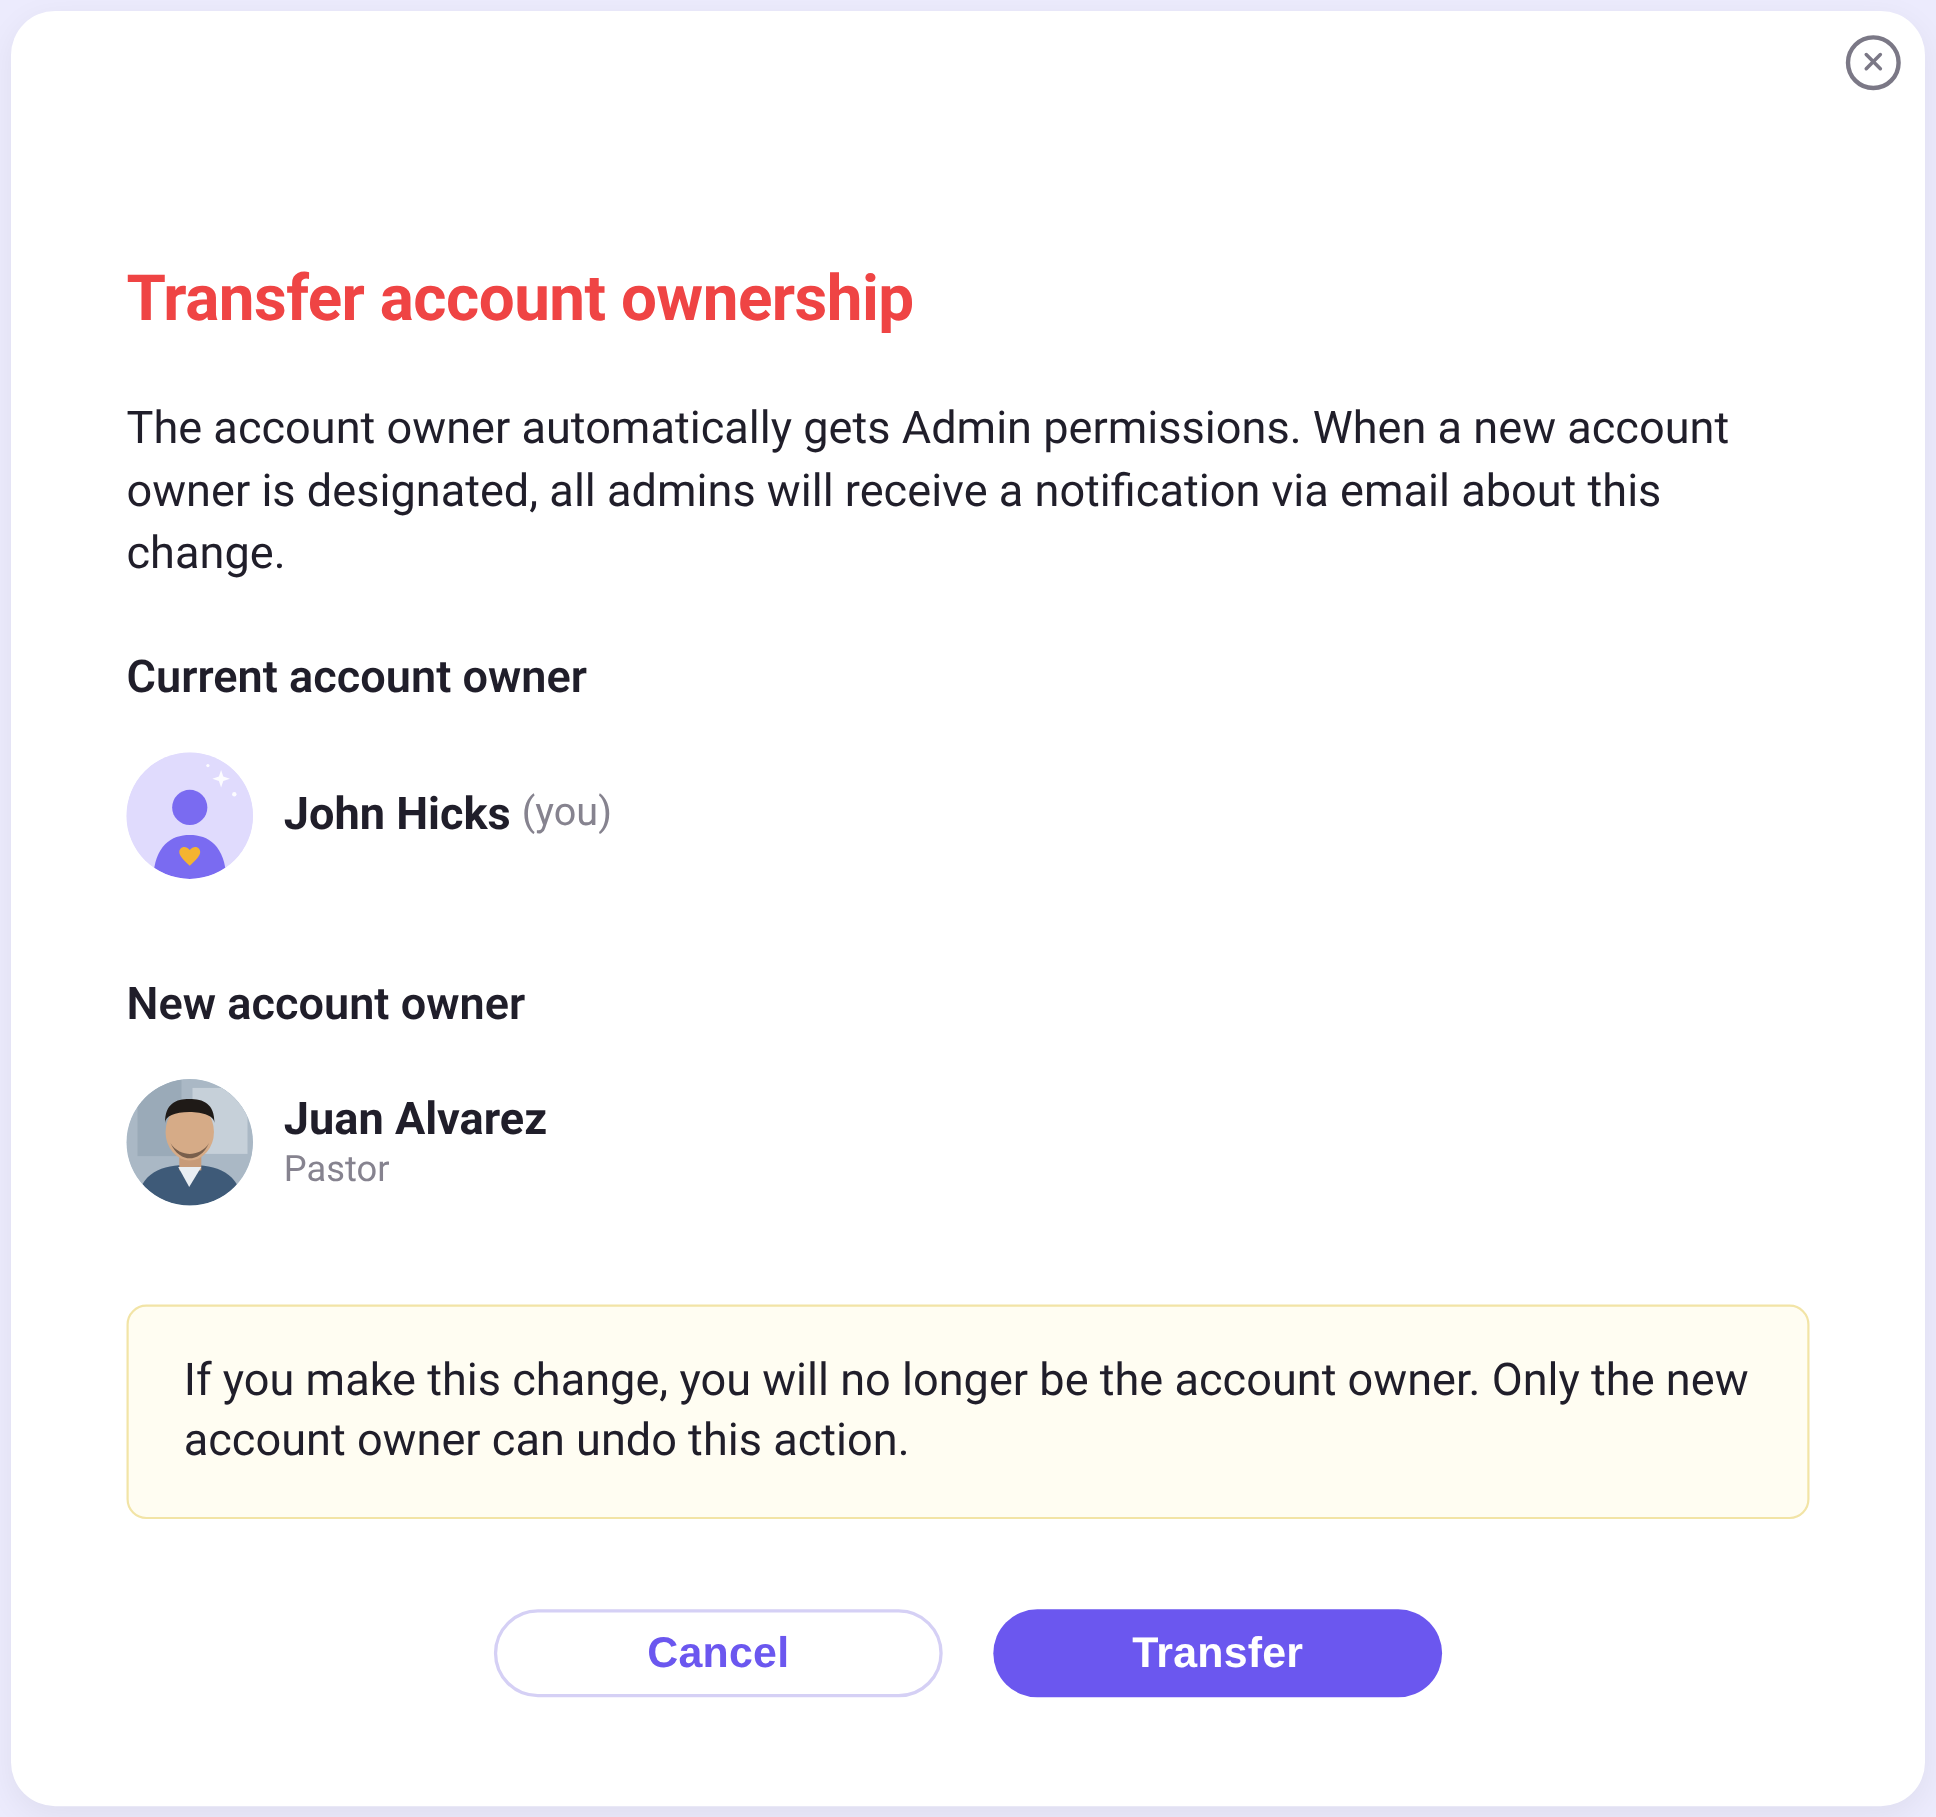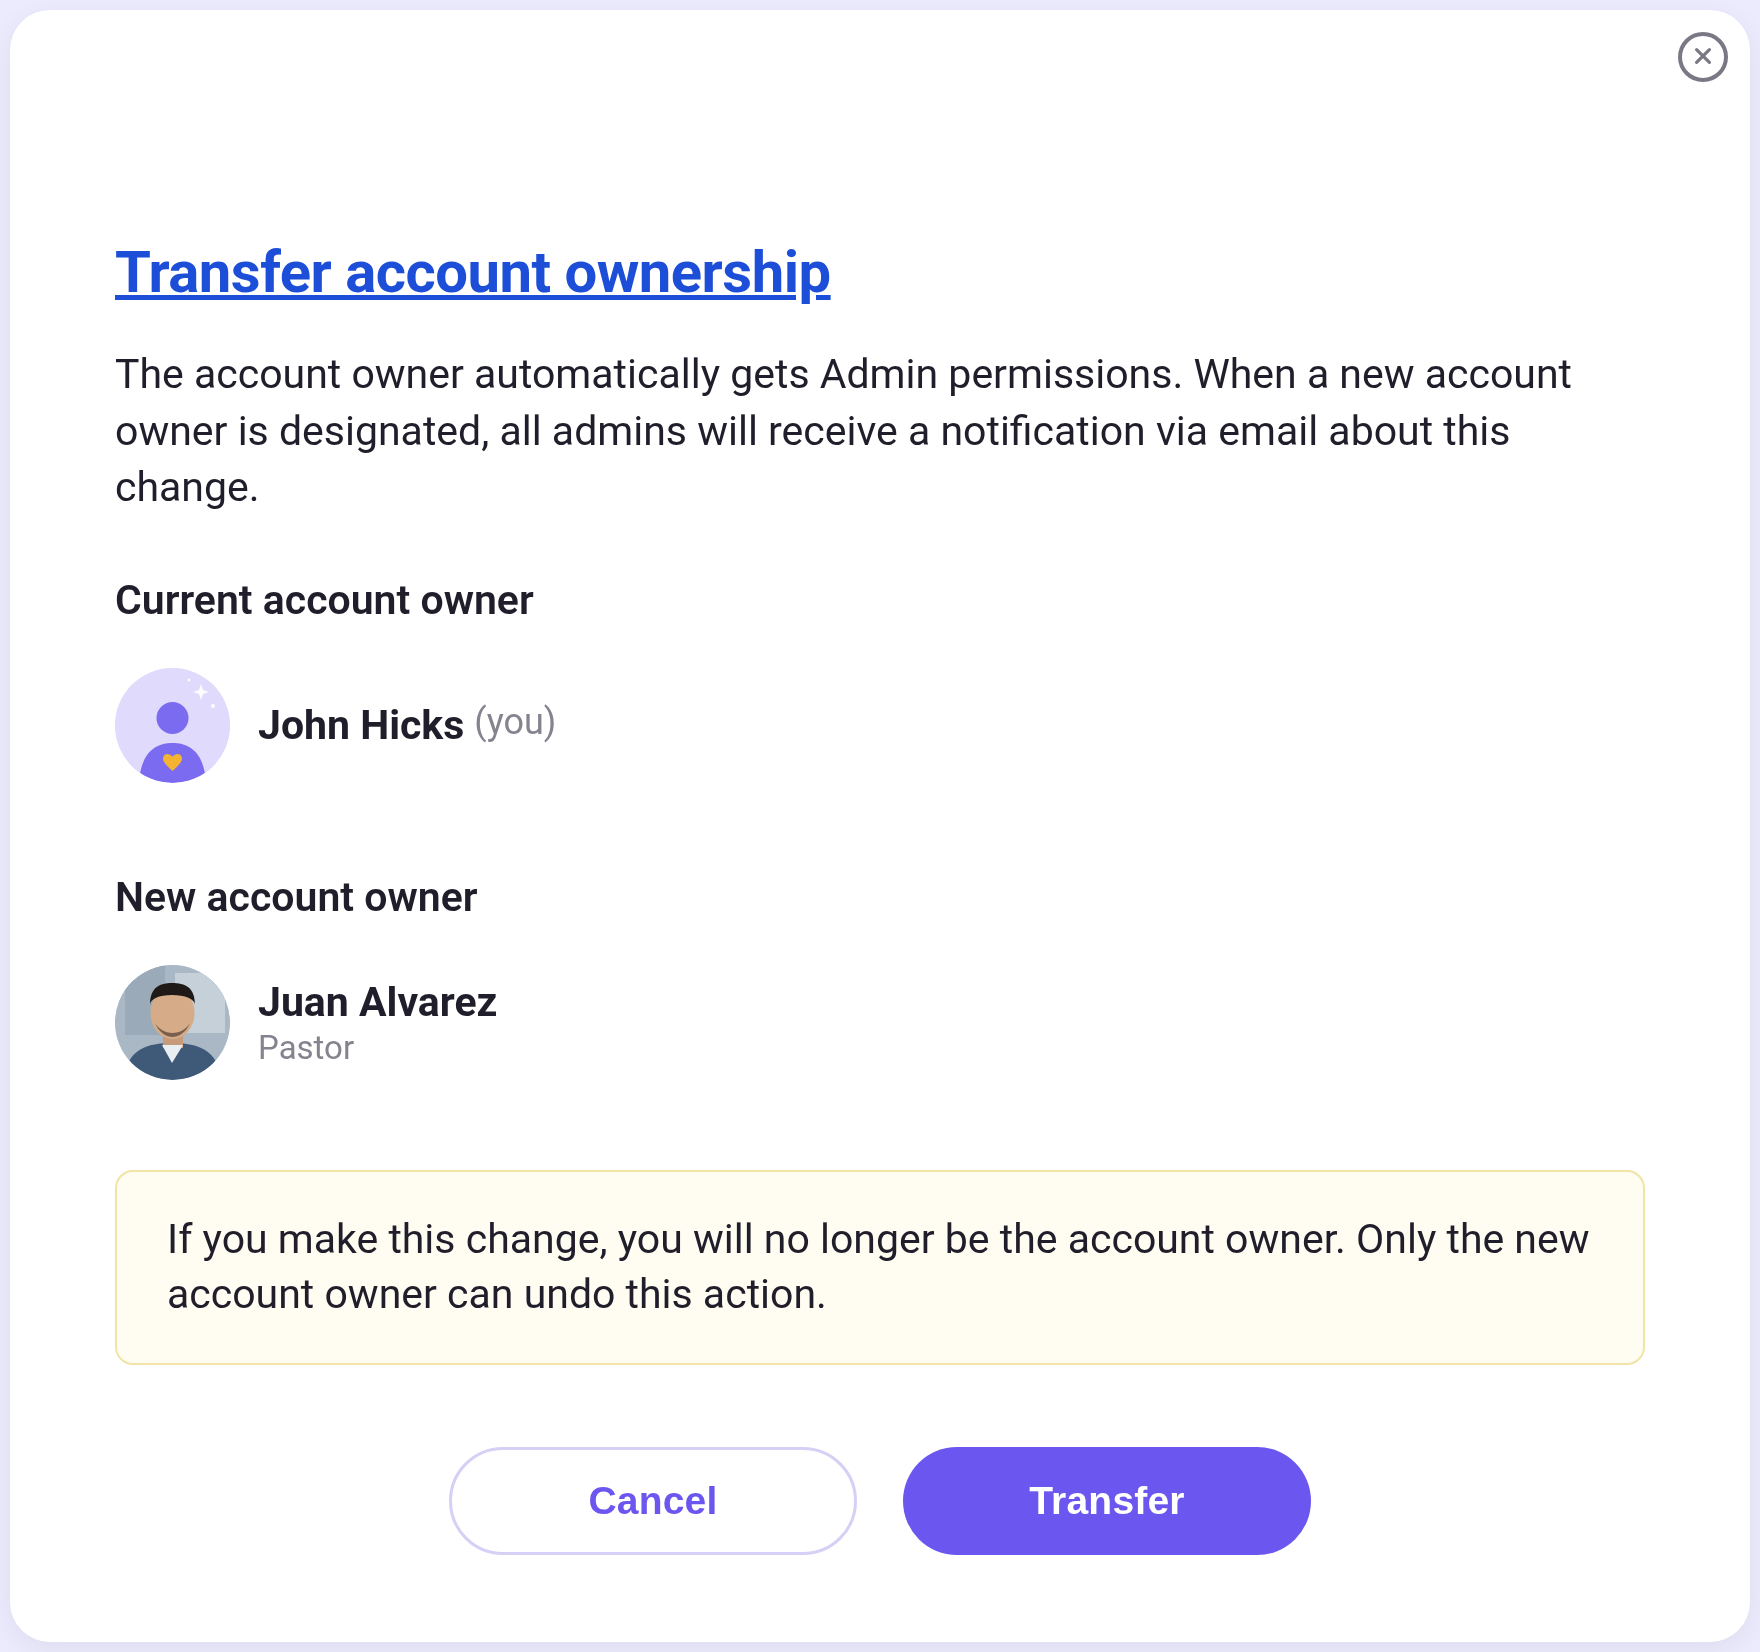--- a/index.html
+++ b/index.html
@@ -39,25 +39,24 @@
       justify-content: center;
       cursor: pointer;
     }
     .close-btn svg {
       width: 22px;
       height: 22px;
     }
     .heading {
       font-size: 58px;
       font-weight: 700;
-      color: #1d4ed8;
+      color: #ef4444;
       letter-spacing: -0.5px;
       margin-top: 123px;
-      margin-bottom: 40px;
-      text-decoration: underline;
+      margin-bottom: 56px;
     }
     .description {
       font-size: 41px;
       line-height: 1.38;
       color: #201e2a;
       margin-bottom: 60px;
       max-width: 1520px;
     }
     .section-title {
       font-size: 41px;
@@ -125,21 +124,21 @@
       font-size: 41px;
       line-height: 1.36;
       color: #201e2a;
     }
     .button-row {
       display: flex;
       gap: 46px;
       justify-content: center;
     }
     .btn {
-      height: 108px;
+      height: 80px;
       min-width: 408px;
       border-radius: 54px;
       font-size: 39px;
       font-weight: 600;
       cursor: pointer;
       display: flex;
       align-items: center;
       justify-content: center;
       letter-spacing: 0.2px;
     }

